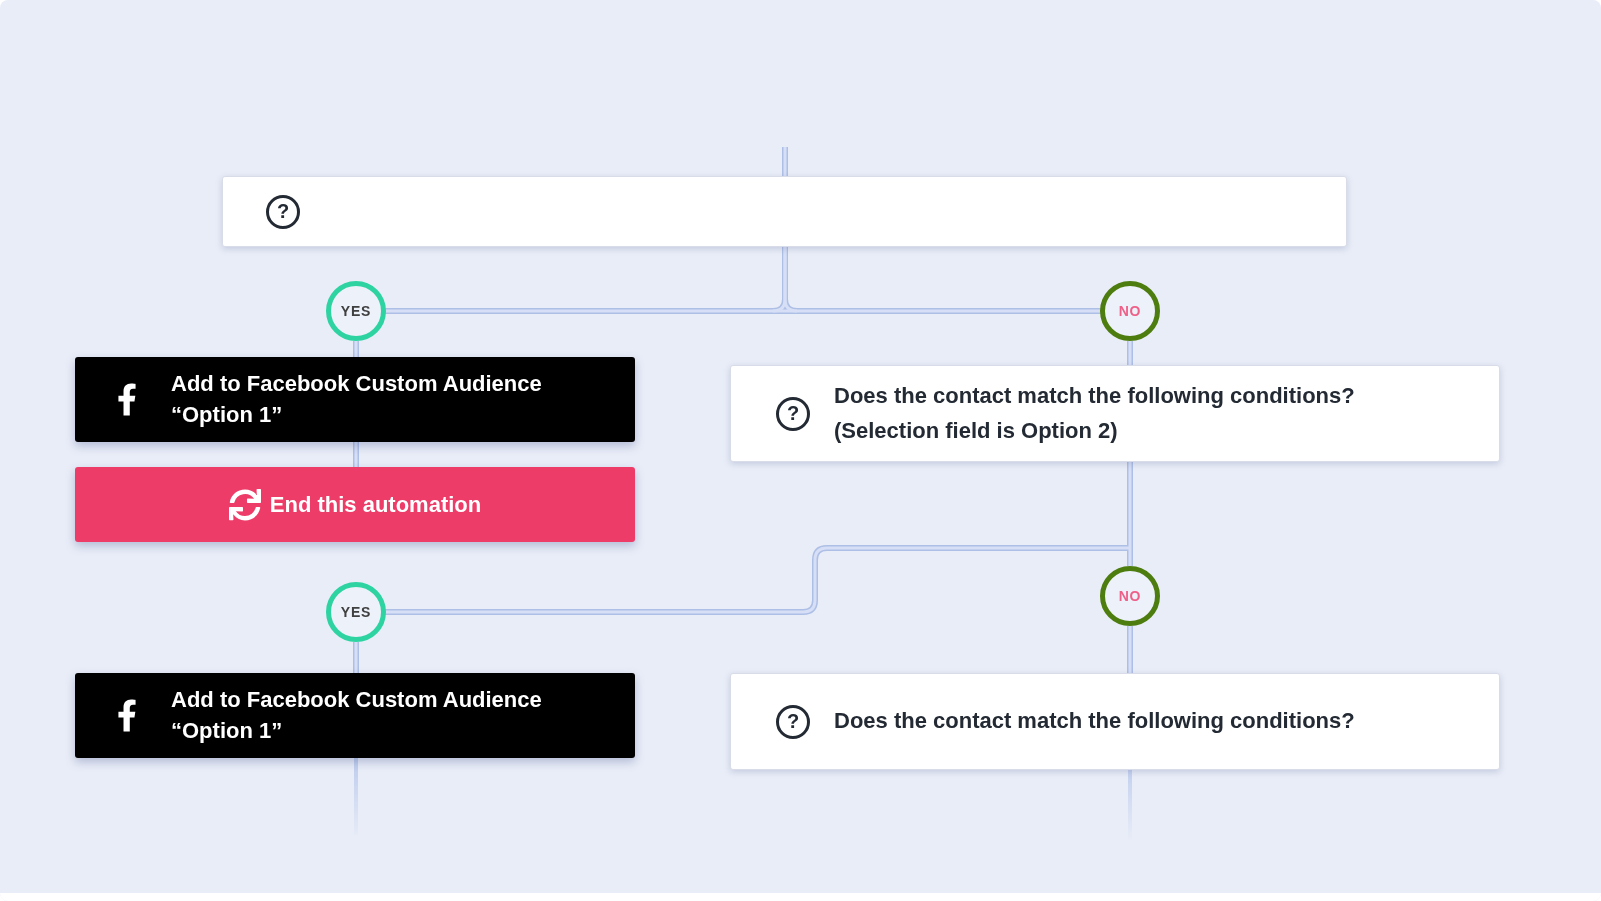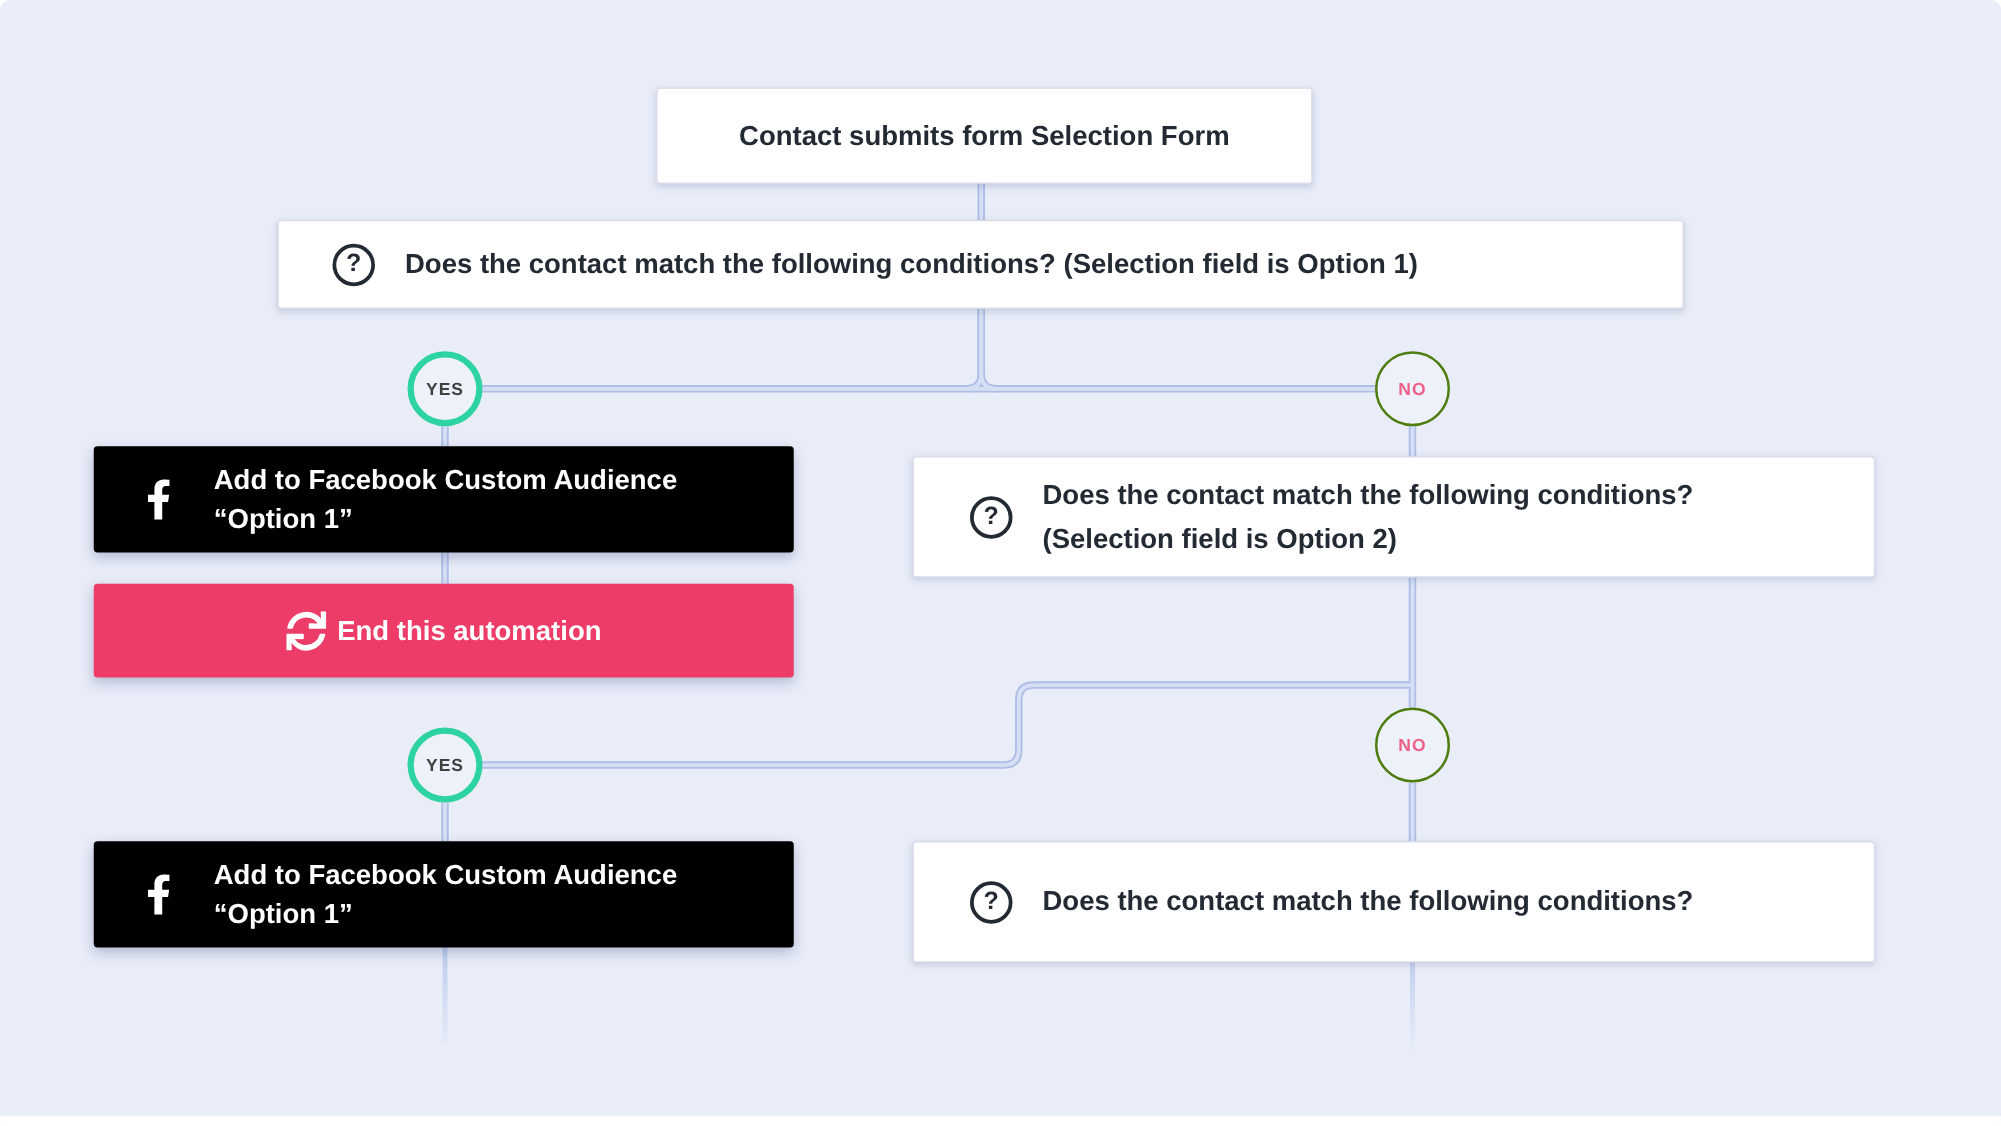--- a/index.html
+++ b/index.html
@@ -50,21 +50,21 @@
   }
   .end-node .end-label { margin-left:9px; }
 
   .badge {
     position:absolute; width:60px; height:60px; box-sizing:border-box; z-index:3;
     border-radius:50%; background:#edf1fa;
     display:flex; align-items:center; justify-content:center;
     font-size:14px; font-weight:700; letter-spacing:.8px;
   }
   .badge-yes { border:5px solid #2ed3a2; color:#404040; }
-  .badge-no  { border:2px solid #4d7c0f; color:#ef6088; }
+  .badge-no  { border:5px solid #4d7c0f; color:#ef6088; }
   .yes-1 { left:326px; top:281px; }
   .no-1  { left:1100px; top:281px; }
   .yes-2 { left:326px; top:582px; }
   .no-2  { left:1100px; top:566px; }
 
   .icon-svg { flex:0 0 auto; display:block; }
   .bottom-strip { position:absolute; left:0; bottom:0; width:100%; height:8px; background:#ffffff; z-index:4; }
 </style>
 </head>
 <body>
@@ -106,27 +106,23 @@
       <path d="M1130 626 V673"></path>
       <path d="M356 642 V673"></path>
     </g>
 
     <g fill="none" stroke="url(#fadeOut)" stroke-width="4">
       <path d="M356 758 V835"></path>
       <path d="M1130 770 V845"></path>
     </g>
   </svg>
 
-  <div class="node white-node trigger">
-    <span>Contact submits form Selection Form</span>
-  </div>
 
   <div class="node white-node cond cond-1">
     <span class="qicon">?</span>
-    <span class="cond-text">Does the contact match the following conditions? (Selection field is Option 1)</span>
   </div>
 
   <div class="badge badge-yes yes-1">
     <span>YES</span>
   </div>
   <div class="badge badge-no no-1">
     <span>NO</span>
   </div>
 
   <div class="action fb fb-1">

